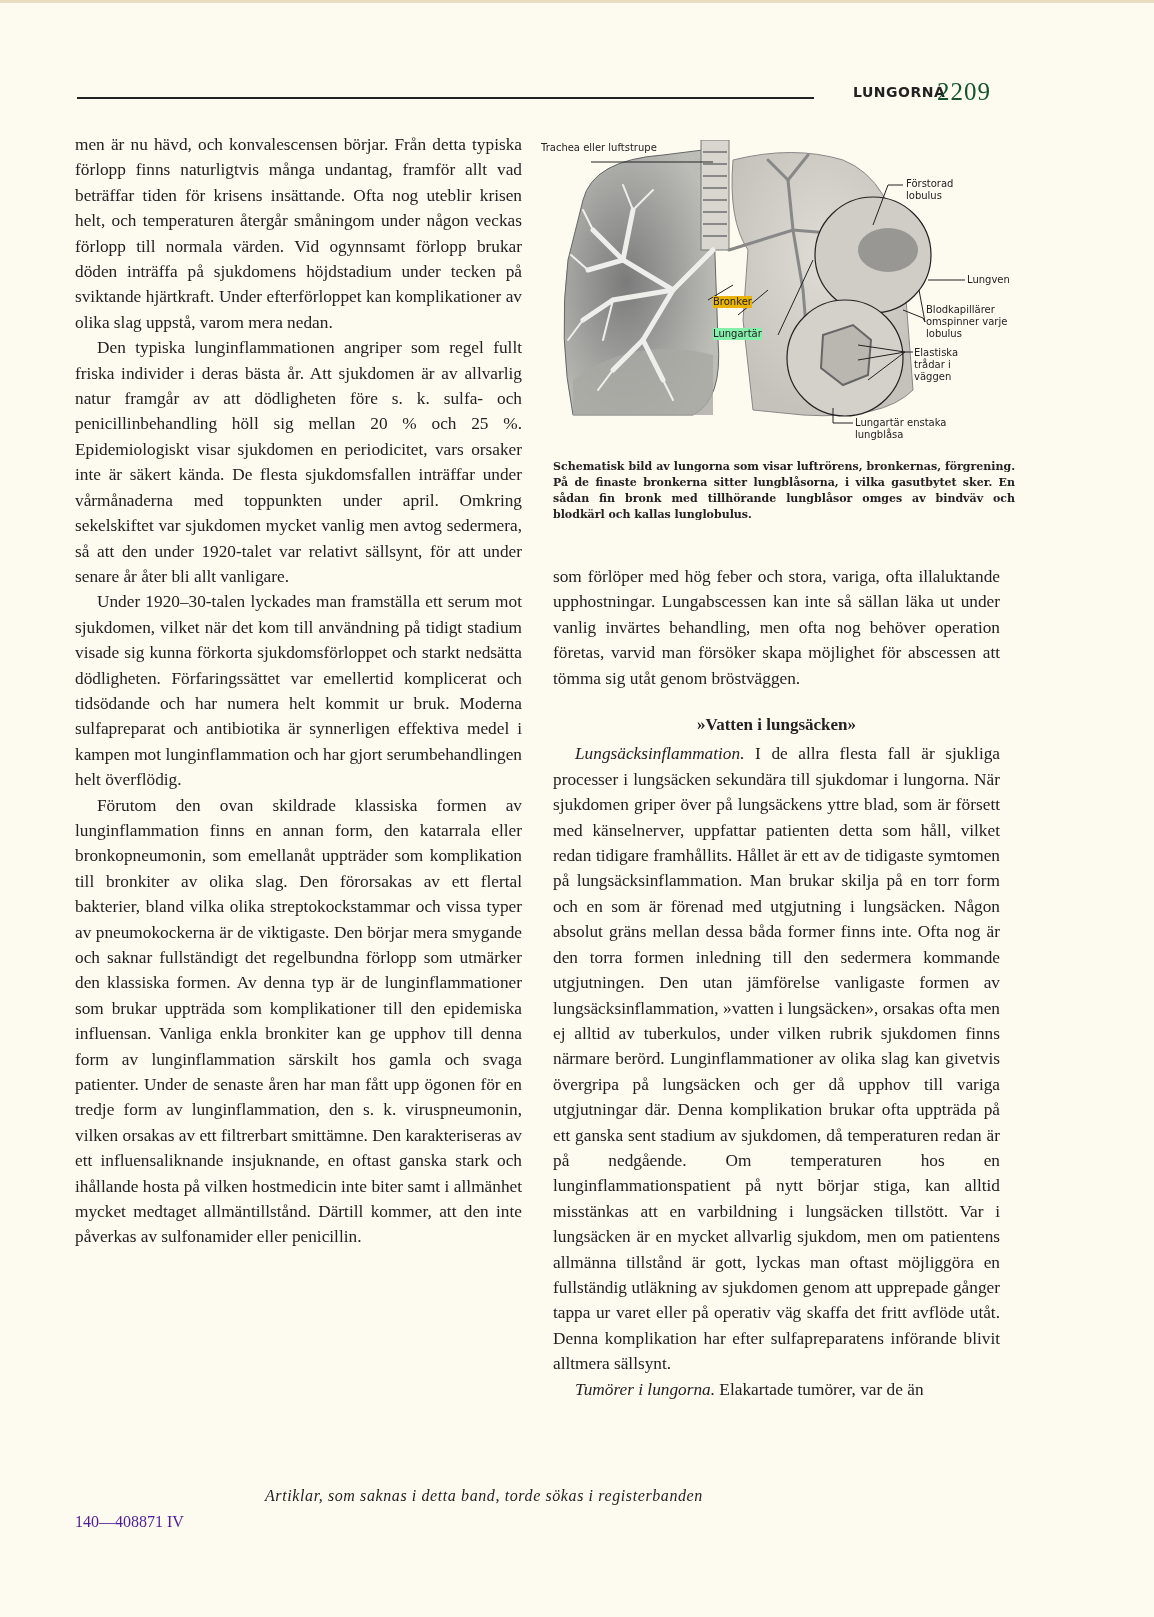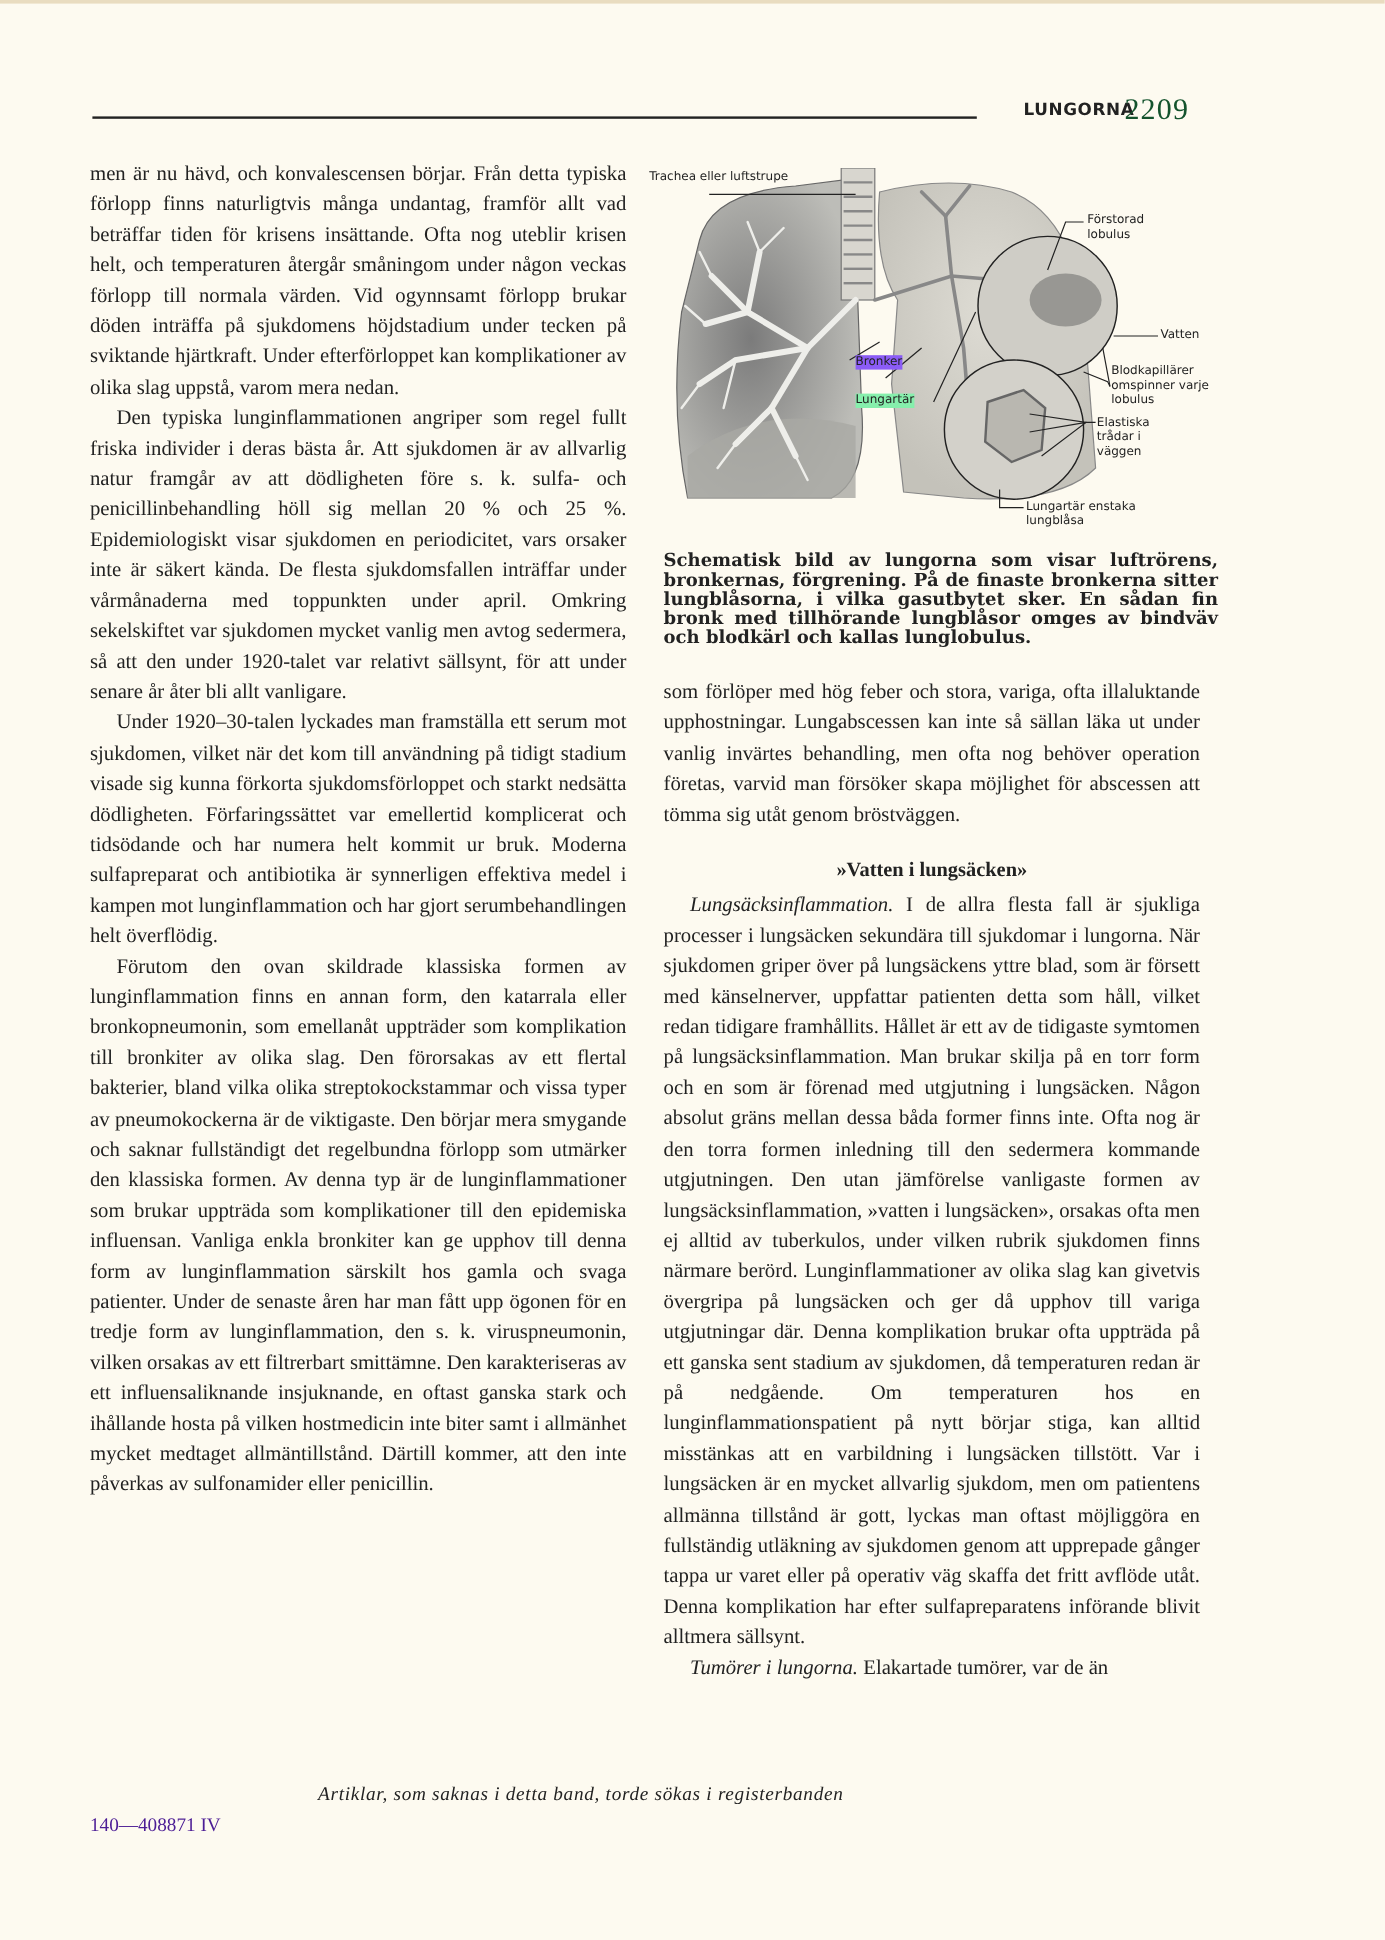--- a/index.html
+++ b/index.html
@@ -45,21 +45,21 @@
   .figure {
     position: absolute; left: 553px; top: 140px; width: 460px; height: 320px;
   }
   .figure svg { position: absolute; left: 0; top: 0; }
   .fig-label {
     position: absolute; font-family: "DejaVu Sans", sans-serif; font-size: 10px;
     line-height: 12px; color: #222; white-space: nowrap;
   }
   .fig-caption {
     position: absolute; left: 553px; top: 459px; width: 462px;
-    font-family: "DejaVu Serif", serif; font-weight: bold; font-size: 15px;
+    font-family: "DejaVu Serif", serif; font-weight: bold; font-size: 11px;
     line-height: 16px; text-align: justify; color: #222;
   }
   .footer-note {
     position: absolute; left: 265px; top: 1487px; font-style: italic;
     font-size: 16px; letter-spacing: 0.6px; color: #222;
   }
   .print-code {
     position: absolute; left: 75px; top: 1513px; font-size: 16px; color: #4c1d95;
   }
 </style>
@@ -153,22 +153,22 @@
       <path d="M305,220 L352,212"></path>
       <path d="M352,212 L360,212"></path>
       <path d="M280,268 L280,283 L300,283"></path>
       <path d="M155,160 L180,145"></path>
       <path d="M185,175 L215,150"></path>
       <path d="M225,195 L260,120"></path>
     </g>
   </svg>
   <div class="fig-label" style="left:-12px; top:2px;">Trachea eller luftstrupe</div>
   <div class="fig-label" style="left:353px; top:38px; white-space:normal; width:60px;">Förstorad lobulus</div>
-  <div class="fig-label" style="left:414px; top:134px;">Vatten</div>
-  <div class="fig-label" style="left:160px; top:156px; background:#8b5cf6;">Bronker</div>
+  <div class="fig-label" style="left:414px; top:134px;">Lungven</div>
+  <div class="fig-label" style="left:160px; top:156px; background:#eab308;">Bronker</div>
   <div class="fig-label" style="left:373px; top:164px; white-space:normal; width:86px;">Blodkapillärer omspinner varje lobulus</div>
   <div class="fig-label" style="left:160px; top:188px; background:#86efac;">Lungartär</div>
   <div class="fig-label" style="left:361px; top:207px; white-space:normal; width:58px;">Elastiska trådar i väggen</div>
   <div class="fig-label" style="left:302px; top:277px; white-space:normal; width:120px;">Lungartär enstaka lungblåsa</div>
 </div>
 
 <div class="fig-caption">Schematisk bild av lungorna som visar luftrörens, bronkernas, förgrening. På de finaste bronkerna sitter lungblåsorna, i vilka gasutbytet sker. En sådan fin bronk med tillhörande lungblåsor omges av bindväv och blodkärl och kallas lunglobulus.</div>
 
 <div class="col col-right">
   <p>som förlöper med hög feber och stora, variga, ofta illaluktande upphostningar. Lungabscessen kan inte så sällan läka ut under vanlig invärtes behandling, men ofta nog behöver operation företas, varvid man försöker skapa möjlighet för abscessen att tömma sig utåt genom bröstväggen.</p>

